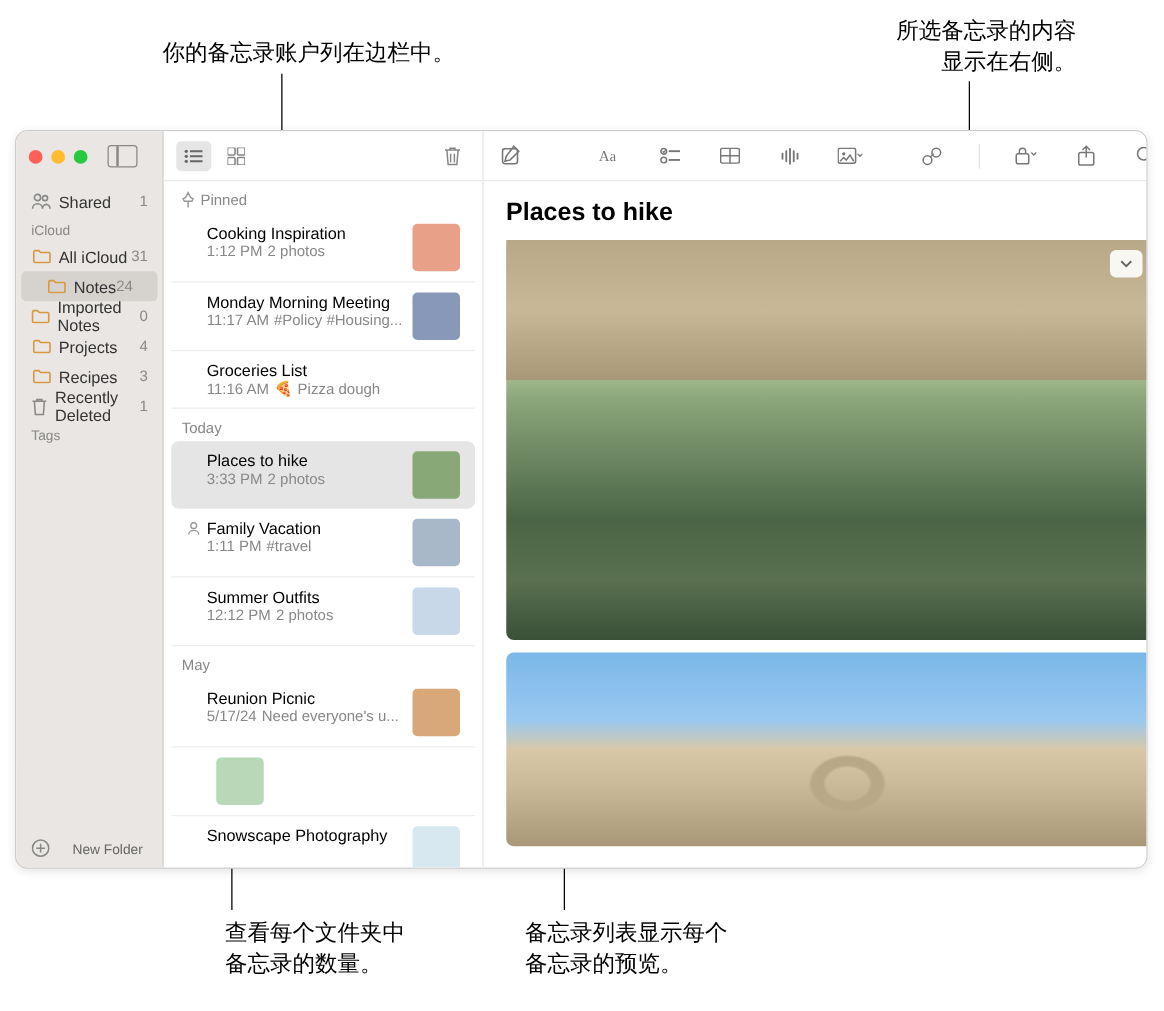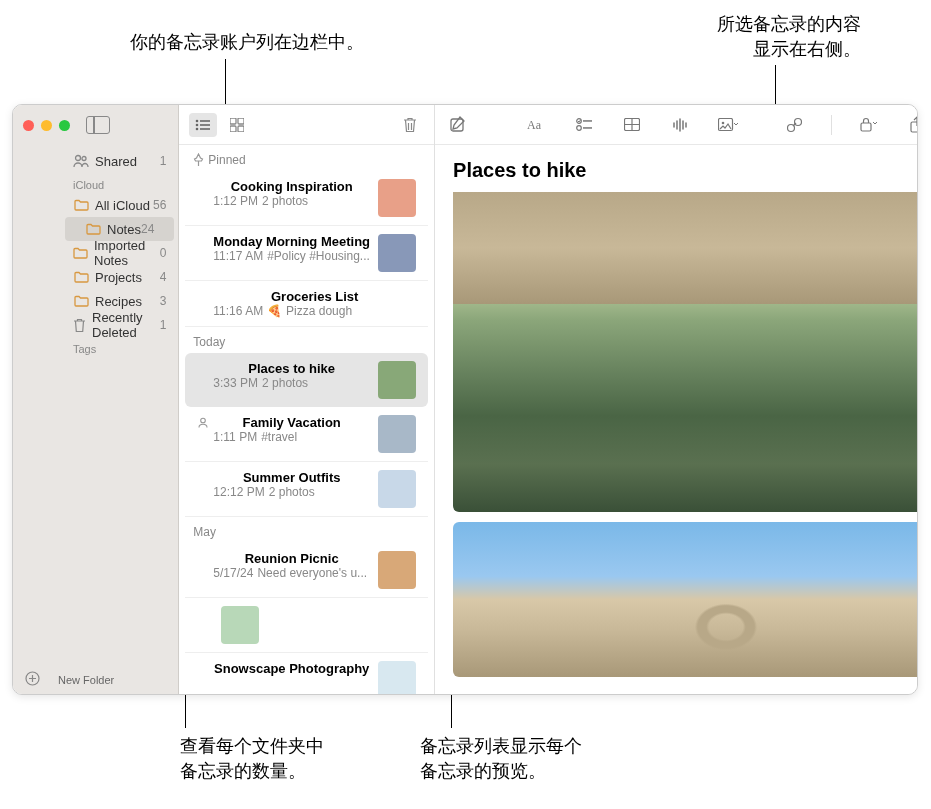--- a/index.html
+++ b/index.html
@@ -11,21 +11,21 @@
 
 .sidebar { width: 194px; background: #e9e6e3; border-right: 1px solid #d0cdc9; display: flex; flex-direction: column; }
 .sidebar-header { height: 40px; display: flex; align-items: center; padding: 0 10px; gap: 6px; }
 .traffic { display: flex; gap: 7px; margin-right: 10px; }
 .traffic span { width: 11px; height: 11px; border-radius: 50%; }
 .tred { background: #ff5f57; }
 .tyel { background: #febc2e; }
 .tgrn { background: #28c840; }
 .sidebar-toggle { width: 24px; height: 18px; border: 1.5px solid #888; border-radius: 3px; position: relative; }
 .sidebar-toggle::before { content: ''; position: absolute; left: 6px; top: 0; bottom: 0; width: 1.5px; background: #888; }
-.sidebar-content { flex: 1; overflow: hidden; padding: 4px 0; font-size: 13px; margin-left: 48px; }
+.sidebar-content { flex: 1; overflow: hidden; padding: 4px 0; font-size: 13px; }
 .sb-row { display: flex; align-items: center; padding: 3px 12px; height: 24px; color: #333; cursor: default; }
 .sb-row.sel { background: #d6d3cf; border-radius: 4px; margin: 0 4px; padding: 3px 20px; }
 .sb-icon { width: 16px; height: 16px; margin-right: 6px; display: flex; align-items: center; justify-content: center; }
 .sb-count { margin-left: auto; color: #888; font-size: 12px; }
 .sb-section { padding: 6px 12px 2px; color: #888; font-size: 11px; font-weight: 500; }
 .sidebar-footer { padding: 8px 12px; border-top: 0; display: flex; align-items: flex-end; gap: 18px; color: #666; font-size: 11px; }
 .folder-icon svg { width: 15px; height: 12px; }
 .trash-icon svg { width: 13px; height: 15px; }
 .people-icon svg { width: 16px; height: 14px; }
 
@@ -34,21 +34,21 @@
 .notelist-toolbar { height: 40px; display: flex; align-items: center; padding: 0 10px; gap: 6px; border-bottom: 1px solid #e8e8e8; }
 .tb-btn { width: 28px; height: 24px; display: flex; align-items: center; justify-content: center; border-radius: 4px; color: #666; }
 .tb-btn.active { background: #e5e5e5; color: #444; }
 .tb-spacer { flex: 1; }
 .notelist-body { flex: 1; overflow: hidden; }
 .nl-section { display: flex; align-items: center; padding: 8px 14px 4px; color: #888; font-size: 12px; font-weight: 500; gap: 4px; }
 .nl-item { display: flex; padding: 8px 12px; border-bottom: 1px solid #eee; margin: 0 6px; cursor: default; }
 .nl-item.sel { background: #e5e5e5; border-radius: 6px; border-bottom: none; }
 .nl-item-share { width: 16px; color: #999; font-size: 11px; padding-top: 2px; }
 .nl-item-txt { flex: 1; min-width: 0; }
-.nl-title { font-size: 13px; font-weight: 700; color: #000; white-space: nowrap; overflow: hidden; text-overflow: ellipsis; text-align: center; }
+.nl-title { font-size: 13px; font-weight: 400; color: #000; white-space: nowrap; overflow: hidden; text-overflow: ellipsis; }
 .nl-sub { font-size: 12px; color: #888; white-space: nowrap; overflow: hidden; text-overflow: ellipsis; display: flex; align-items: center; gap: 4px; }
 .nl-thumb { width: 38px; height: 38px; border-radius: 4px; margin-left: 8px; flex-shrink: 0; }
 .pizza { font-size: 12px; }
 
 
 .editor { flex: 1; display: flex; flex-direction: column; background: #fff; }
 .editor-toolbar { height: 40px; display: flex; align-items: center; padding: 0 8px; gap: 18px; border-bottom: 1px solid #e8e8e8; }
 .et-btn { width: 30px; height: 28px; display: flex; align-items: center; justify-content: center; color: #666; position: relative; }
 .et-sep { width: 1px; height: 20px; background: #e0e0e0; margin: 0 4px; }
 .editor-body { flex: 1; padding: 14px 18px; overflow: hidden; }
@@ -112,21 +112,21 @@
       </div>
       <div class="sb-section">iCloud</div>
       <div id="sb-folders">
           <div class="sb-row">
             <span class="sb-icon folder-icon">
               <svg viewBox="0 0 15 12">
                 <path d="M1 2.5a1 1 0 011-1h3l1.5 1.5H13a1 1 0 011 1V10a1 1 0 01-1 1H2a1 1 0 01-1-1z" fill="none" stroke="#d89840" stroke-width="1.3"></path>
               </svg>
             </span>
             <span>All iCloud</span>
-            <span class="sb-count">56</span>
+            <span class="sb-count">31</span>
           </div>
           <div class="sb-row sel">
             <span class="sb-icon folder-icon">
               <svg viewBox="0 0 15 12">
                 <path d="M1 2.5a1 1 0 011-1h3l1.5 1.5H13a1 1 0 011 1V10a1 1 0 01-1 1H2a1 1 0 01-1-1z" fill="none" stroke="#d89840" stroke-width="1.3"></path>
               </svg>
             </span>
             <span>Notes</span>
             <span class="sb-count">24</span>
           </div>

